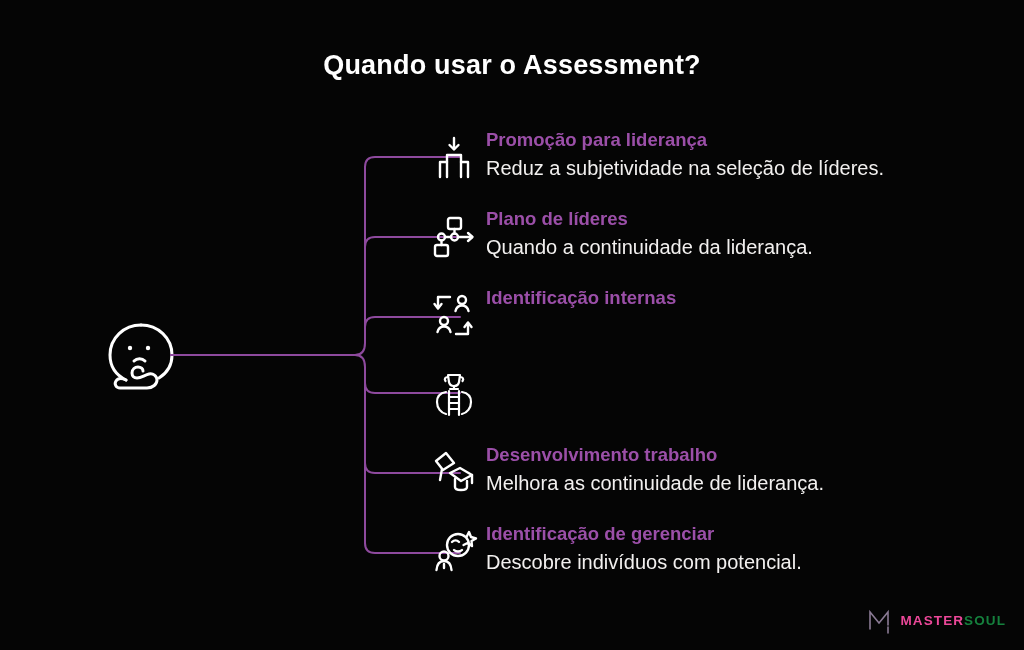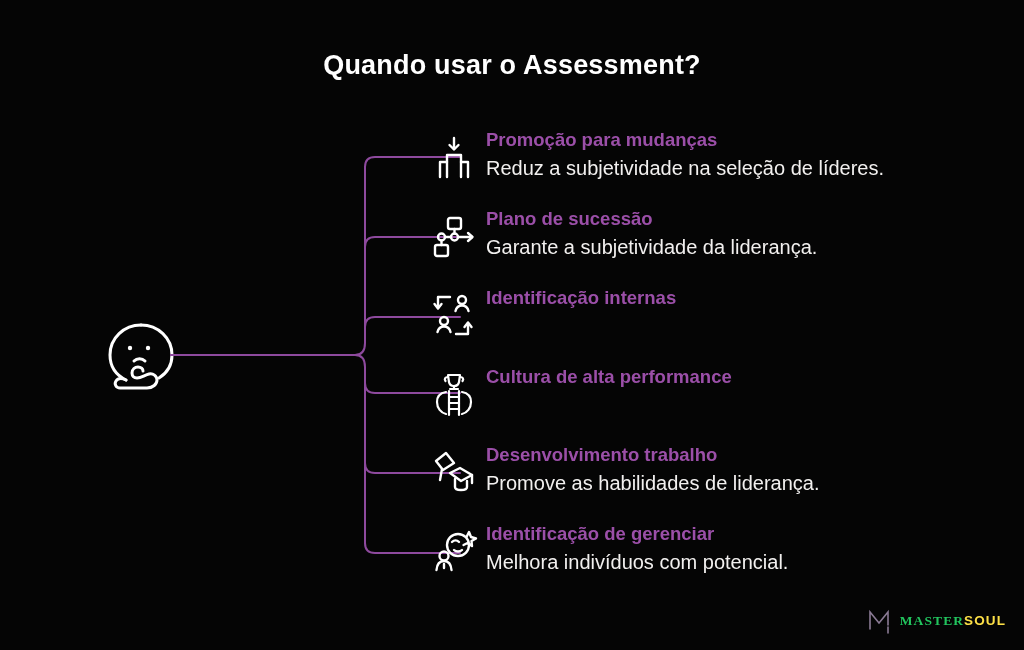--- a/index.html
+++ b/index.html
@@ -94,22 +94,22 @@
     align-items: center;
     gap: 7px;
   }
   #logo-mark { width: 26px; height: 28px; }
   #logo-word {
     font-size: 13.5px;
     font-weight: bold;
     letter-spacing: 1.1px;
     line-height: 1;
   }
-  .logo-master { color: #22c55e; font-family: Liberation Serif, serif; }
-  .logo-soul { color: #fde047; }
+  .logo-master { color: #ec4899; }
+  .logo-soul { color: #15803d; }
 </style>
 </head>
 <body>
 
 <div id="slide">
 
   <div id="slide-title">Quando usar o Assessment?</div>
 
   <div id="think-face">
     <svg viewBox="0 0 76 76" width="76" height="76" fill="none" stroke="#ffffff" stroke-width="3" stroke-linecap="round" stroke-linejoin="round">
@@ -150,42 +150,42 @@
     <div class="item-icon">
       <svg viewBox="0 0 48 48" width="48" height="48" fill="none" stroke="#ffffff" stroke-width="2.4" stroke-linecap="round" stroke-linejoin="round">
         <path d="M24 4 L24 15"></path>
         <path d="M19.5 11 L24 15.5 L28.5 11"></path>
         <path d="M17 43 L17 21 L31 21 L31 43"></path>
         <path d="M10 43 L10 28 L17 28"></path>
         <path d="M38 43 L38 28 L31 28"></path>
       </svg>
     </div>
     <div class="item-text">
-      <div class="item-heading">Promoção para mudanças</div>
+      <div class="item-heading">Promoção para liderança</div>
       <div class="item-sub">Reduz a subjetividade na seleção de líderes.</div>
     </div>
   </div>
 
   <div class="item" style="top:207px;">
     <div class="item-icon">
       <svg viewBox="0 0 48 48" width="48" height="48" fill="none" stroke="#ffffff" stroke-width="2.4" stroke-linecap="round" stroke-linejoin="round">
         <rect x="18" y="5" width="13" height="11" rx="2"></rect>
         <rect x="5" y="32" width="13" height="11" rx="2"></rect>
         <circle cx="11.5" cy="24" r="3.5"></circle>
         <circle cx="24.5" cy="24" r="3.5"></circle>
         <path d="M24.5 16 L24.5 20.5"></path>
         <path d="M11.5 27.5 L11.5 32"></path>
         <path d="M15 24 L21 24"></path>
         <path d="M28 24 L42 24"></path>
         <path d="M38 20 L42.5 24 L38 28"></path>
       </svg>
     </div>
     <div class="item-text">
-      <div class="item-heading">Plano de sucessão</div>
-      <div class="item-sub">Garante a subjetividade da liderança.</div>
+      <div class="item-heading">Plano de líderes</div>
+      <div class="item-sub">Quando a continuidade da liderança.</div>
     </div>
   </div>
 
   <div class="item" style="top:286px;">
     <div class="item-icon">
       <svg viewBox="0 0 48 48" width="48" height="48" fill="none" stroke="#ffffff" stroke-width="2.4" stroke-linecap="round" stroke-linejoin="round">
         <path d="M20 5 L8 5 L8 16"></path>
         <path d="M4.5 12 L8 16.5 L11.5 12"></path>
         <circle cx="32" cy="8" r="4"></circle>
         <path d="M25.5 19 C26.5 15 29 13.5 32 13.5 C35 13.5 37.5 15 38.5 19"></path>
@@ -212,55 +212,54 @@
         <path d="M16 21 C10 22 7 26 7 31 C7 37 11 42 16 43"></path>
         <path d="M32 21 C38 22 41 26 41 31 C41 37 37 42 32 43"></path>
         <path d="M19 20 L19 44"></path>
         <path d="M29 20 L29 44"></path>
         <path d="M19 26 L29 26"></path>
         <path d="M19 32 L29 32"></path>
         <path d="M19 38 L29 38"></path>
       </svg>
     </div>
     <div class="item-text">
-      <div class="item-heading">Cultura de alta performance</div>
     </div>
   </div>
 
   <div class="item" style="top:443px;">
     <div class="item-icon">
       <svg viewBox="0 0 48 48" width="48" height="48" fill="none" stroke="#ffffff" stroke-width="2.4" stroke-linecap="round" stroke-linejoin="round">
         <path d="M6 12 L16 4 L24 14 L13 21 Z"></path>
         <path d="M12 20 L10 31"></path>
         <path d="M20 24 L30 19 L42 26 L31 32 Z"></path>
         <path d="M25 30 L25 38 C25 40 28 41 31 41 C34 41 37 40 37 38 L37 32"></path>
         <path d="M42 26 L42 34"></path>
       </svg>
     </div>
     <div class="item-text">
       <div class="item-heading">Desenvolvimento trabalho</div>
-      <div class="item-sub">Promove as habilidades de liderança.</div>
+      <div class="item-sub">Melhora as continuidade de liderança.</div>
     </div>
   </div>
 
   <div class="item" style="top:522px;">
     <div class="item-icon">
       <svg viewBox="0 0 48 48" width="48" height="48" fill="none" stroke="#ffffff" stroke-width="2.4" stroke-linecap="round" stroke-linejoin="round">
         <circle cx="28" cy="17" r="11"></circle>
         <path d="M22 14 C24 12 27 12 29 14"></path>
         <path d="M24 22 C26 24 30 24 32 22"></path>
         <path d="M36.5 9 L39 4 L41 9 L46 10.5 L41.5 13 L42 18 L37.5 15 L33.5 17"></path>
         <circle cx="14" cy="28" r="4.5"></circle>
         <path d="M6.5 42 C7 36 10 33 14 33 C18 33 21 36 21.5 42"></path>
         <path d="M14 36 L14 40"></path>
       </svg>
     </div>
     <div class="item-text">
       <div class="item-heading">Identificação de gerenciar</div>
-      <div class="item-sub">Melhora indivíduos com potencial.</div>
+      <div class="item-sub">Descobre indivíduos com potencial.</div>
     </div>
   </div>
 
   <div id="logo">
     <div id="logo-mark">
       <svg viewBox="0 0 26 28" width="26" height="28" fill="none" stroke="#8a7a94" stroke-width="1.6" stroke-linecap="round">
         <path d="M3 22 L3 5 L12 16 L21 5 L21 18"></path>
         <path d="M21 20 L21 26"></path>
       </svg>
     </div>

